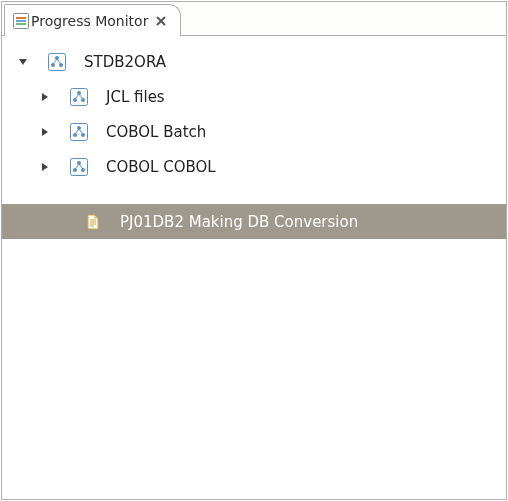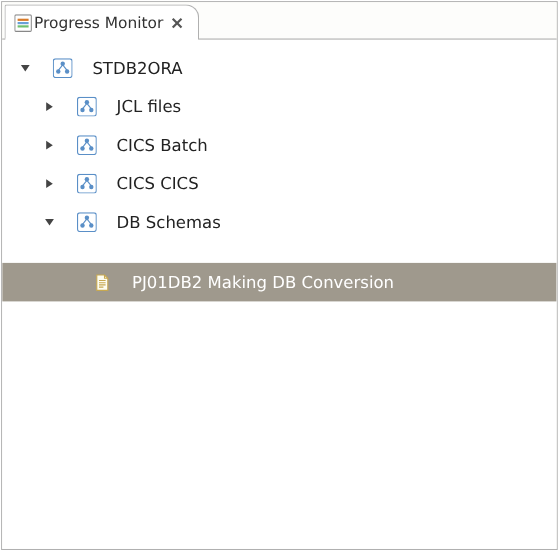--- a/index.html
+++ b/index.html
@@ -218,61 +218,43 @@
       <span class="node-icon">
         <svg width="18" height="18" viewBox="0 0 18 18">
           <rect x="0.5" y="0.5" width="17" height="17" rx="2" fill="#fff" stroke="#5a8fc7"></rect>
           <circle cx="9" cy="5" r="2" fill="#5a8fc7"></circle>
           <circle cx="5" cy="12" r="2" fill="#5a8fc7"></circle>
           <circle cx="13" cy="12" r="2" fill="#5a8fc7"></circle>
           <line x1="9" y1="6" x2="5" y2="11" stroke="#5a8fc7" stroke-width="1"></line>
           <line x1="9" y1="6" x2="13" y2="11" stroke="#5a8fc7" stroke-width="1"></line>
         </svg>
       </span>
-      <span class="node-label">CICS Batch</span>
+      <span class="node-label">COBOL Batch</span>
     </div>
 
     <div class="tree-row level-1">
       <span class="expander">
         <svg width="12" height="12" viewBox="0 0 12 12">
             <polygon points="3,2 9,6 3,10" fill="#444"></polygon>
           </svg>
       </span>
       <span class="node-icon">
         <svg width="18" height="18" viewBox="0 0 18 18">
           <rect x="0.5" y="0.5" width="17" height="17" rx="2" fill="#fff" stroke="#5a8fc7"></rect>
           <circle cx="9" cy="5" r="2" fill="#5a8fc7"></circle>
           <circle cx="5" cy="12" r="2" fill="#5a8fc7"></circle>
           <circle cx="13" cy="12" r="2" fill="#5a8fc7"></circle>
           <line x1="9" y1="6" x2="5" y2="11" stroke="#5a8fc7" stroke-width="1"></line>
           <line x1="9" y1="6" x2="13" y2="11" stroke="#5a8fc7" stroke-width="1"></line>
         </svg>
       </span>
-      <span class="node-label">CICS CICS</span>
-    </div>
-
-
-    <div class="tree-row level-1">
-      <span class="expander">
-        <svg width="12" height="12" viewBox="0 0 12 12">
-            <polygon points="2,3 10,3 6,9" fill="#444"></polygon>
-          </svg>
-      </span>
-      <span class="node-icon">
-        <svg width="18" height="18" viewBox="0 0 18 18">
-          <rect x="0.5" y="0.5" width="17" height="17" rx="2" fill="#fff" stroke="#5a8fc7"></rect>
-          <circle cx="9" cy="5" r="2" fill="#5a8fc7"></circle>
-          <circle cx="5" cy="12" r="2" fill="#5a8fc7"></circle>
-          <circle cx="13" cy="12" r="2" fill="#5a8fc7"></circle>
-          <line x1="9" y1="6" x2="5" y2="11" stroke="#5a8fc7" stroke-width="1"></line>
-          <line x1="9" y1="6" x2="13" y2="11" stroke="#5a8fc7" stroke-width="1"></line>
-        </svg>
-      </span>
-      <span class="node-label">DB Schemas</span>
-    </div>
+      <span class="node-label">COBOL COBOL</span>
+    </div>
+
+
 
     <div class="tree-row level-2 selected">
       <span class="node-icon">
         <svg width="16" height="16" viewBox="0 0 16 16">
           <path d="M3 1 h7 l3 3 v11 h-10 z" fill="#fdfdf0" stroke="#c7a850"></path>
           <path d="M10 1 v3 h3" fill="none" stroke="#c7a850"></path>
           <line x1="5" y1="6" x2="11" y2="6" stroke="#c7a850"></line>
           <line x1="5" y1="8" x2="11" y2="8" stroke="#c7a850"></line>
           <line x1="5" y1="10" x2="11" y2="10" stroke="#c7a850"></line>
           <line x1="5" y1="12" x2="9" y2="12" stroke="#c7a850"></line>

